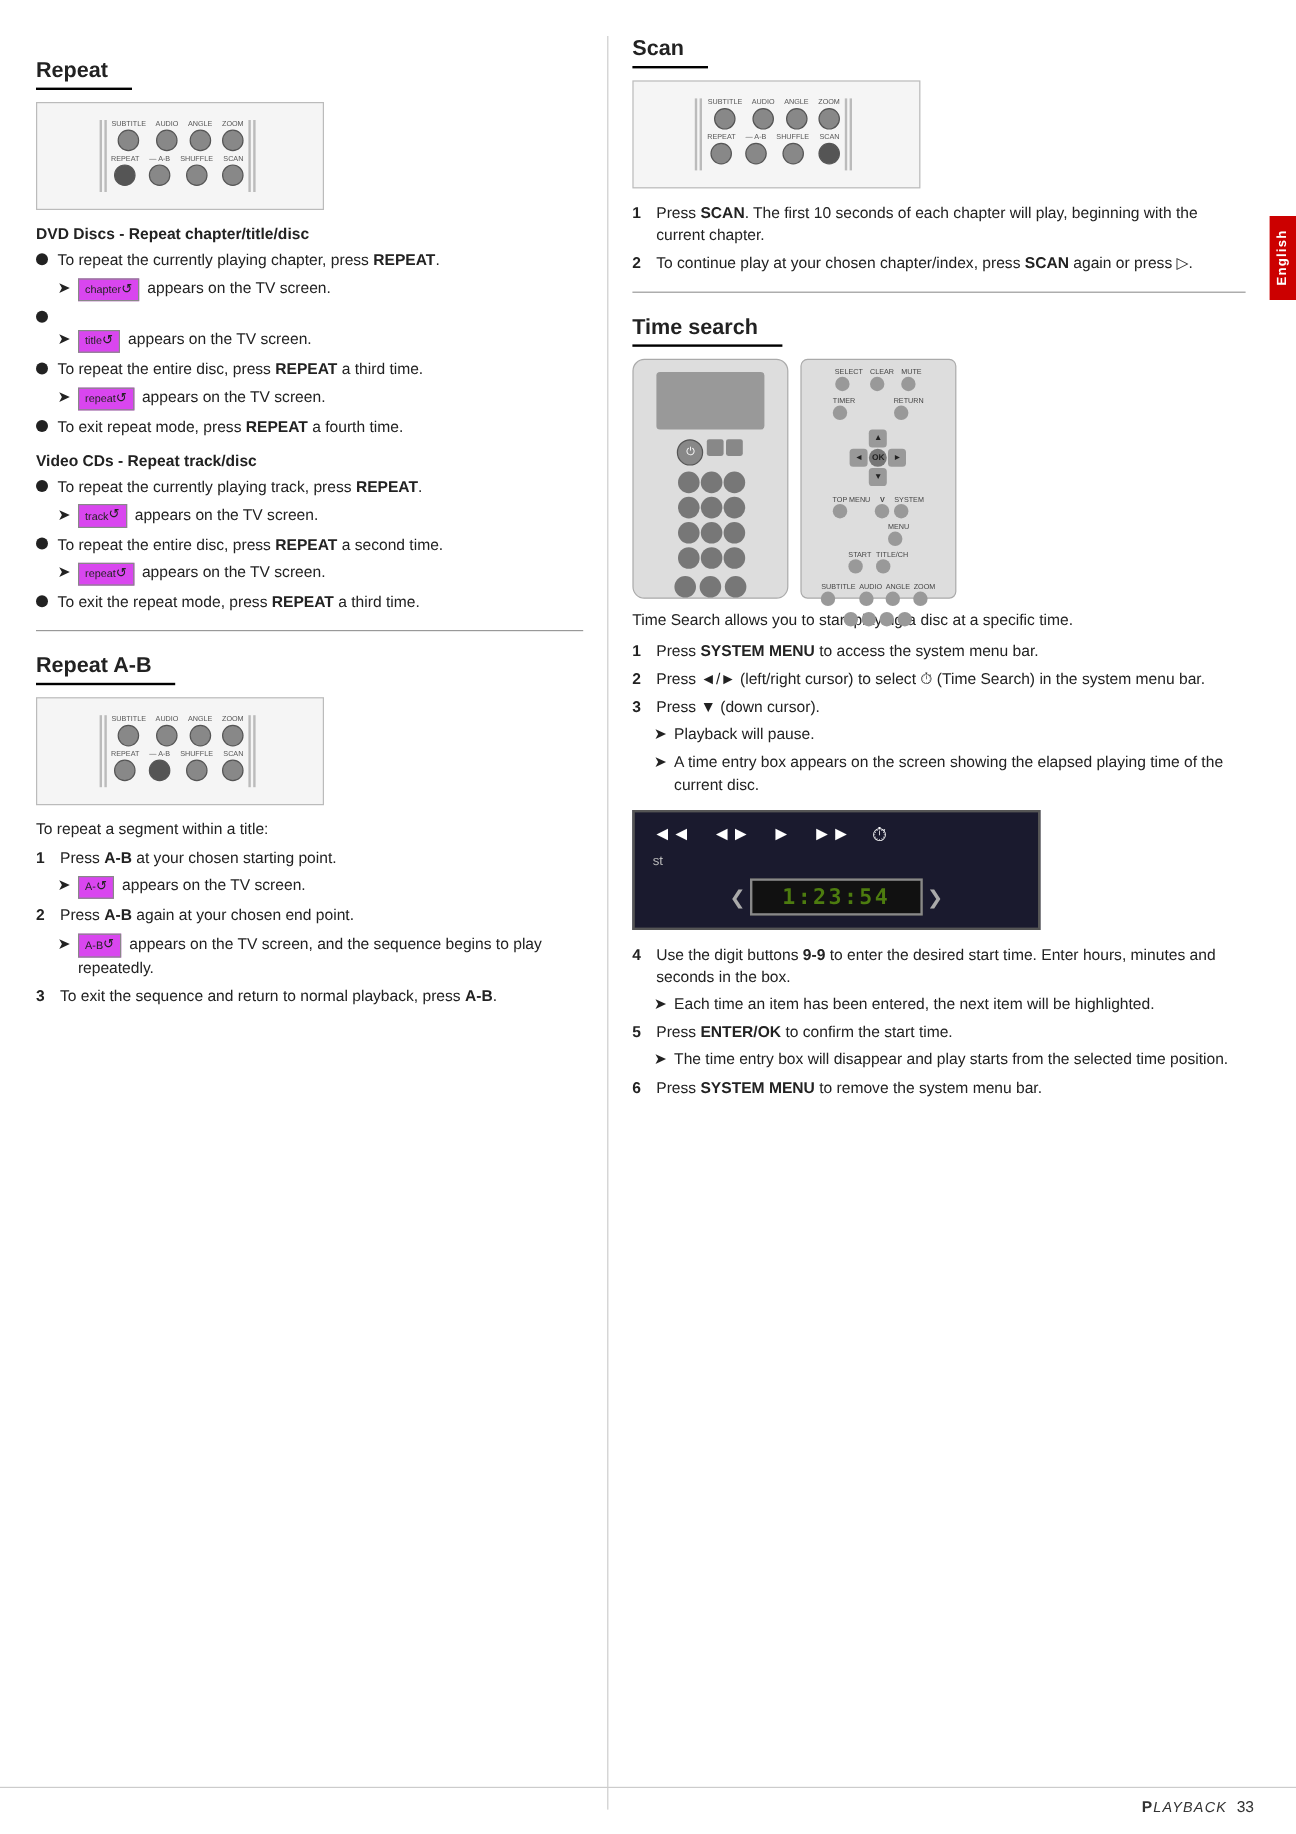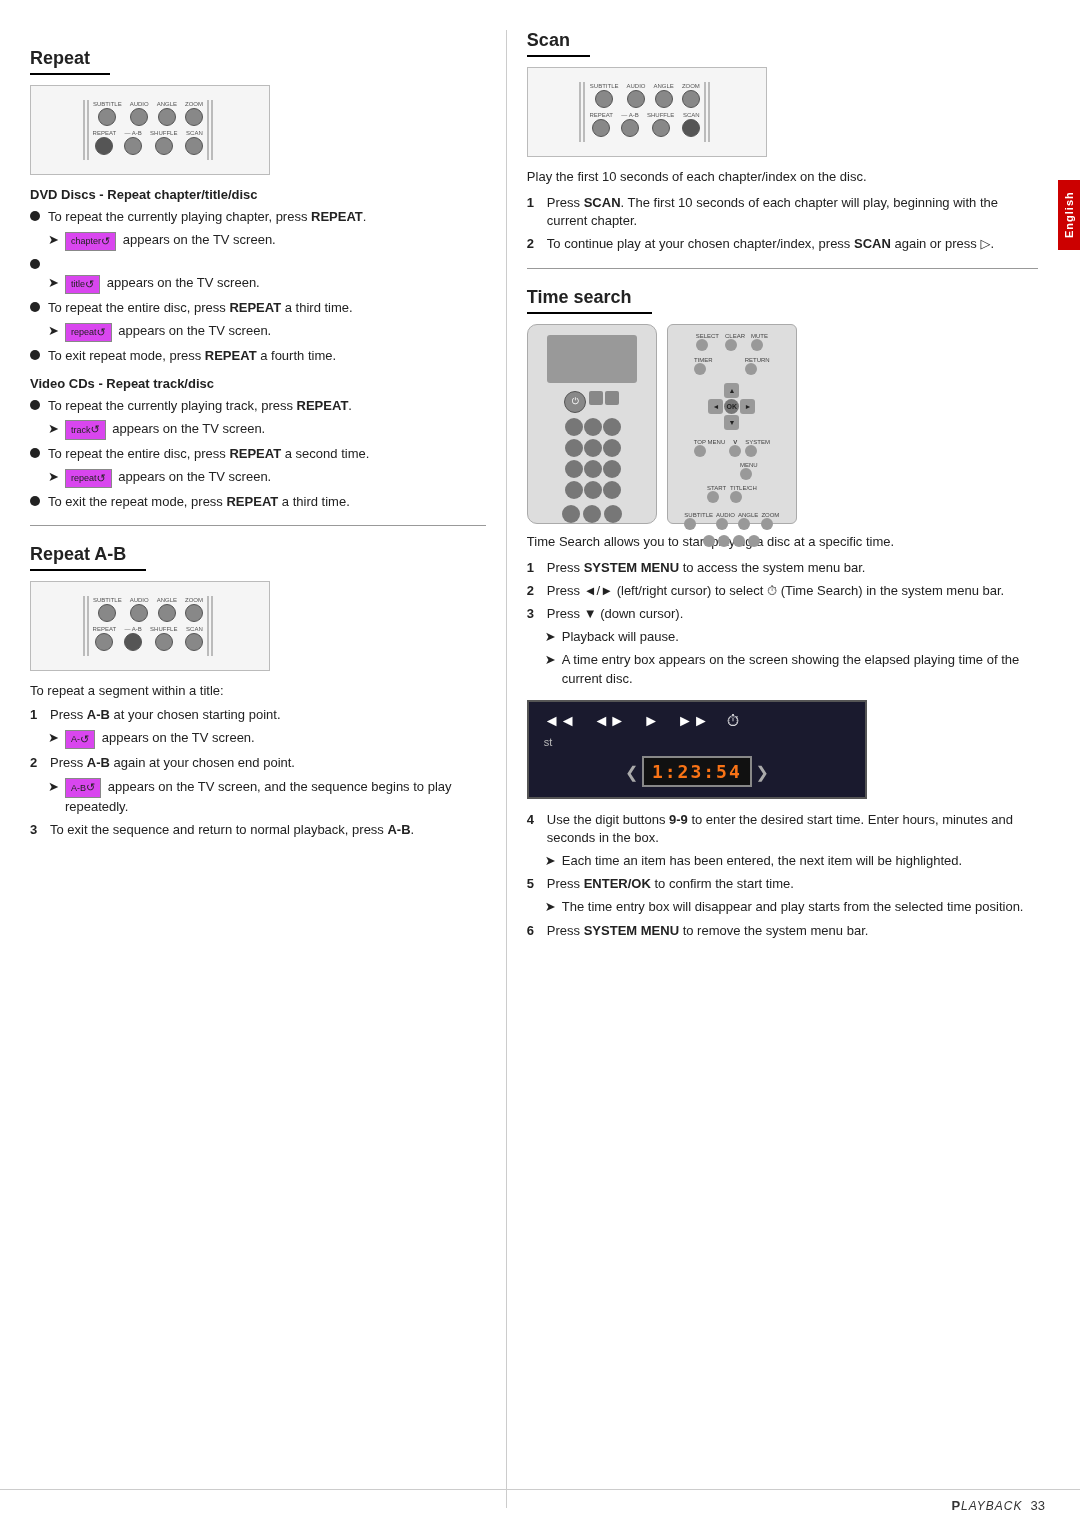--- a/index.html
+++ b/index.html
@@ -207,27 +207,27 @@
     .time-icons-row {
       display: flex;
       gap: 18px;
       color: #fff;
       font-size: 16px;
       margin-bottom: 6px;
       align-items: center;
     }
 
     .time-value {
-      color: #f97316;
+      color: #4d7c0f;
       font-size: 18px;
       font-weight: bold;
       letter-spacing: 2px;
       border: 2px solid #888;
       display: inline-block;
-      padding: 3px 8px;
+      padding: 3px 25px;
       font-family: monospace;
       background: #111;
     }
 
     .bottom-bar {
       position: absolute;
       bottom: 15px;
       left: 0;
       right: 0;
       display: flex;
@@ -621,21 +621,20 @@
               </div>
             </div>
           </div>
           <div class="remote-lines" style="margin-left:4px;">
             <div class="remote-line"></div>
             <div class="remote-line"></div>
           </div>
         </div>
       </div>
 
-      <div style="margin-bottom:10px;">Play the first 10 seconds of each chapter/index on the disc.</div>
 
       <div class="numbered-item">
         <span class="num">1</span>
         <span>Press <span class="inline-bold">SCAN</span>. The first 10 seconds of each chapter will play, beginning with the current chapter.</span>
       </div>
       <div class="numbered-item">
         <span class="num">2</span>
         <span>To continue play at your chosen chapter/index, press <span class="inline-bold">SCAN</span> again or press ▷.</span>
       </div>
     </div>

